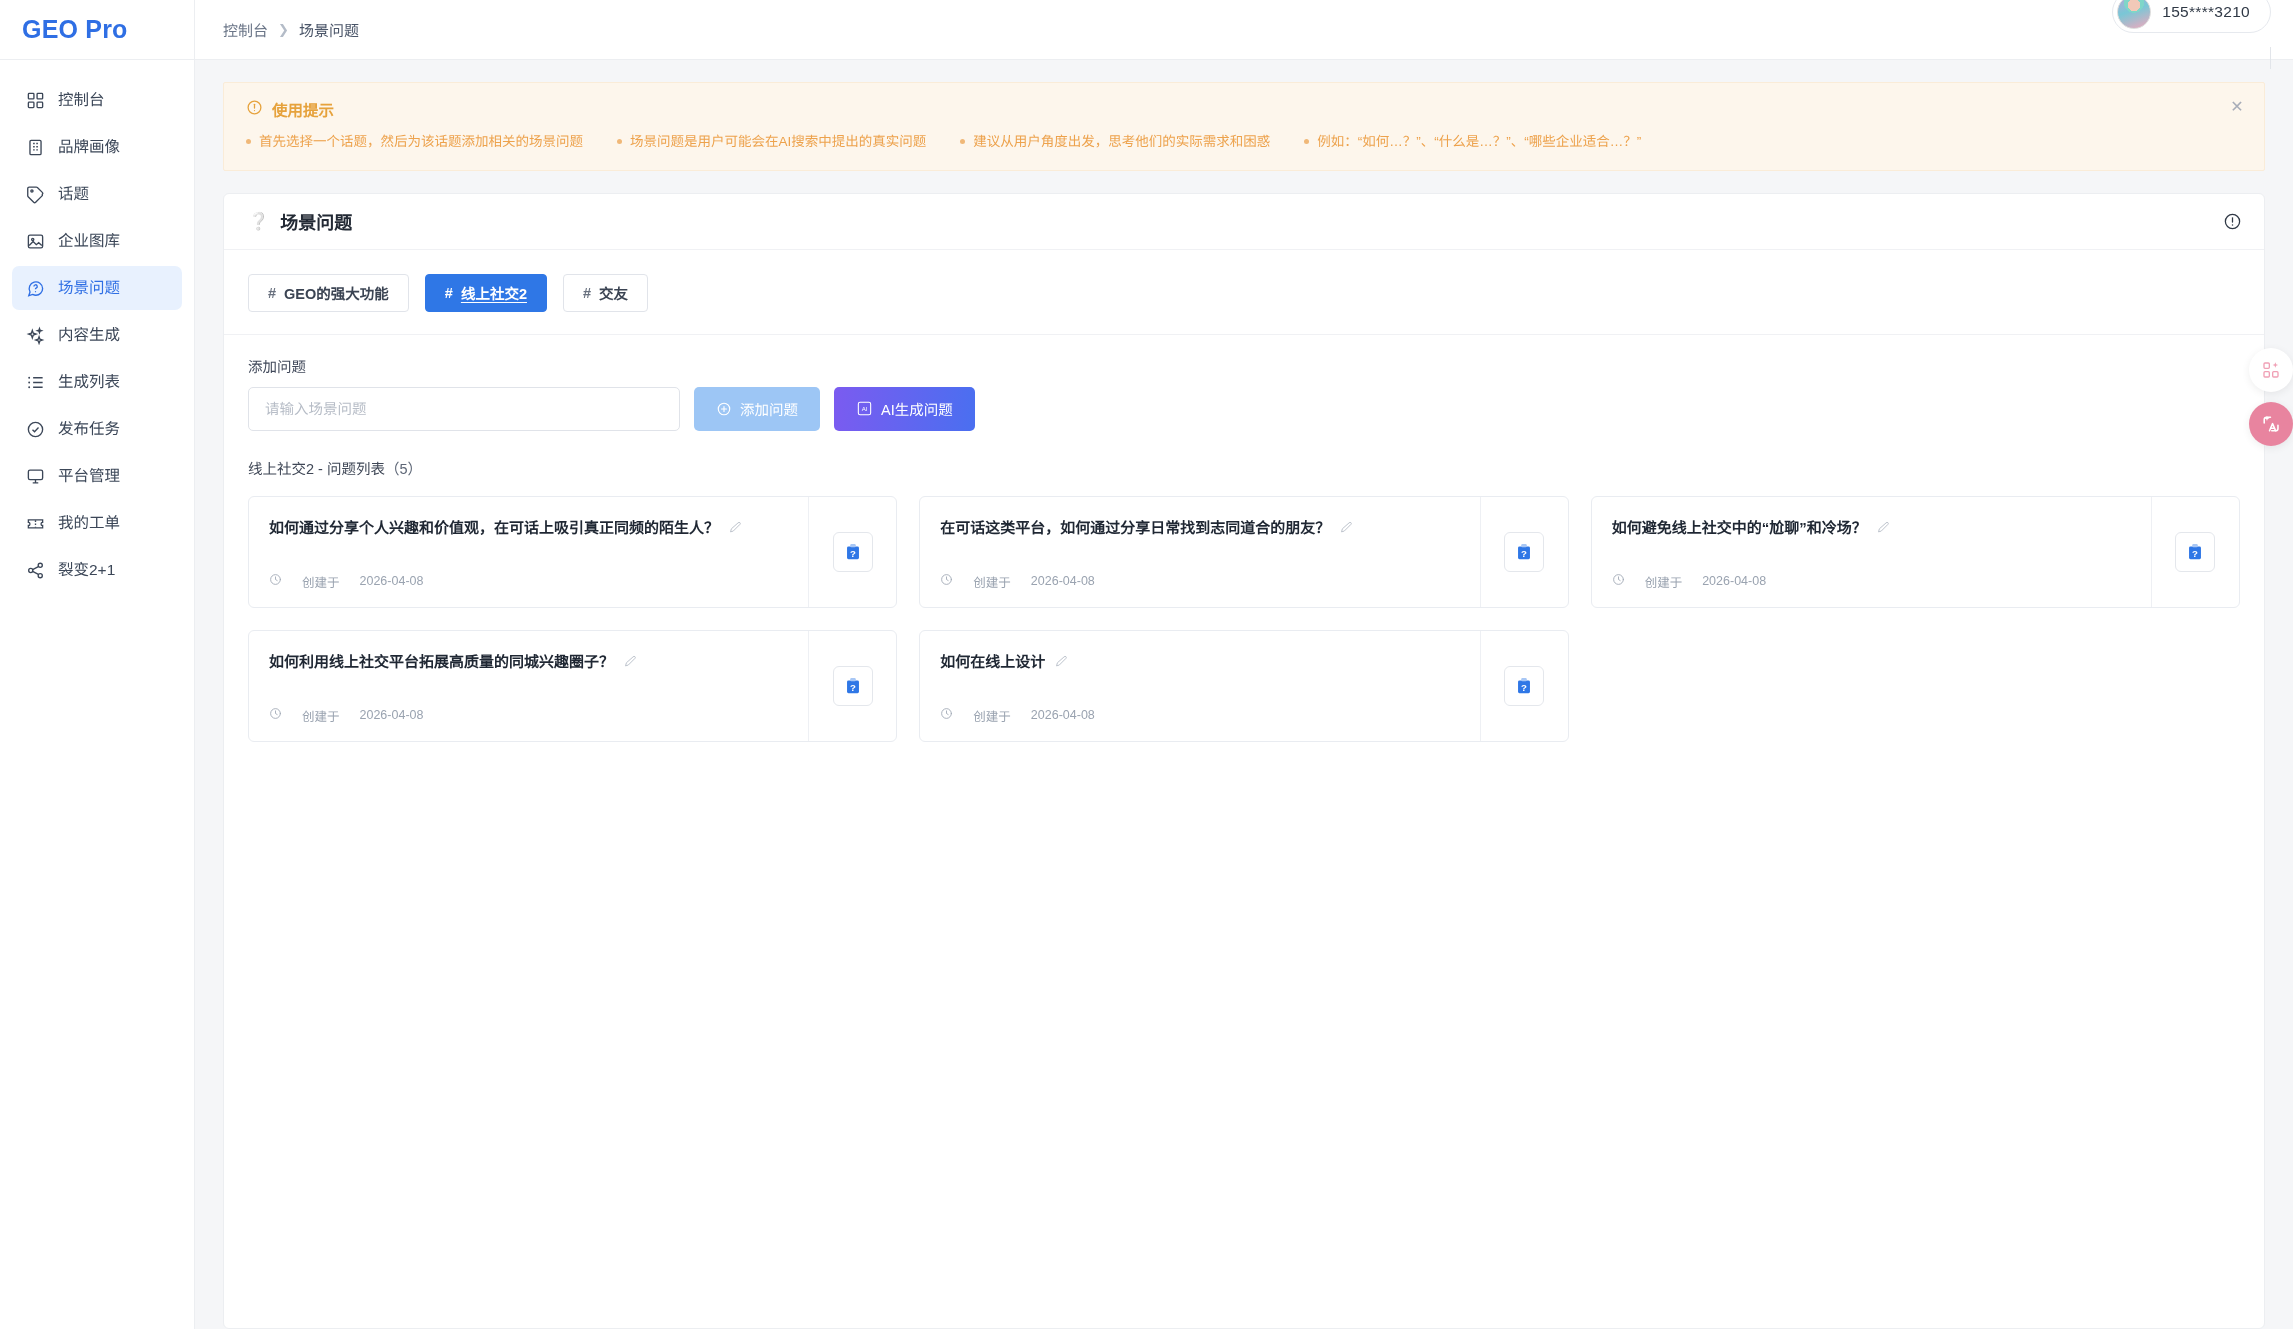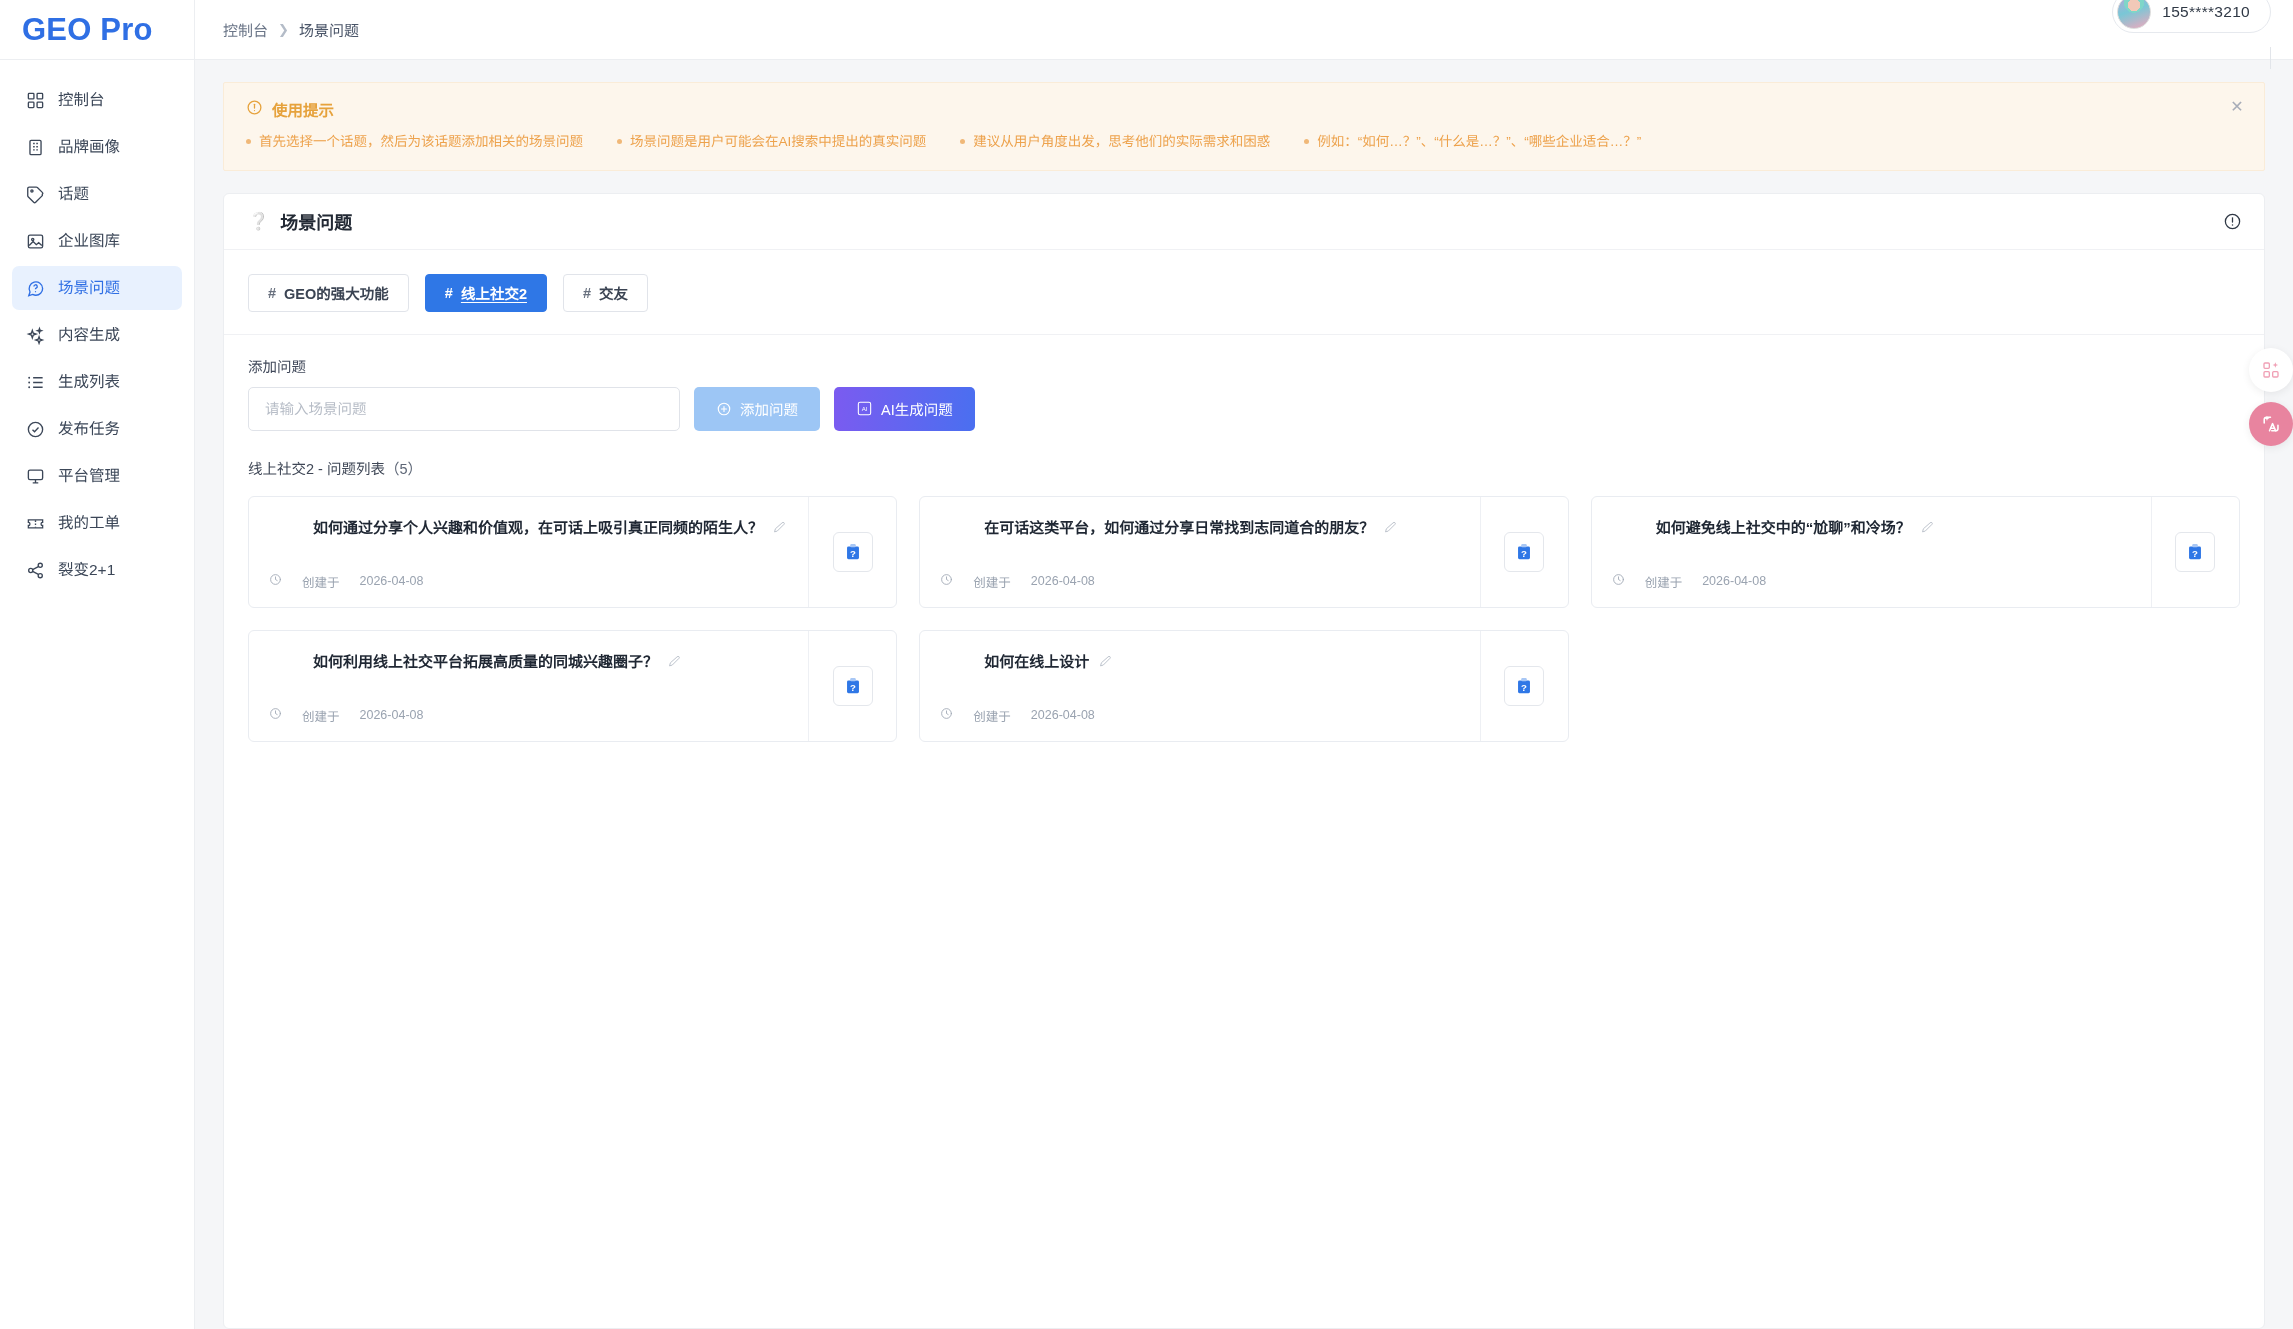--- a/index.html
+++ b/index.html
@@ -20,21 +20,21 @@
     border-right: 1px solid #eceef1;
     display: flex; flex-direction: column;
   }
   .brand {
     height: 60px; flex: 0 0 60px;
     display: flex; align-items: center;
     padding-left: 22px;
     border-bottom: 1px solid #eceef1;
   }
   .brand-text {
-    font-size: 31px; font-weight: 700; color: #2f6fe4;
+    font-size: 25px; font-weight: 700; color: #2f6fe4;
     letter-spacing: .2px;
   }
   .nav { padding: 18px 12px 0 12px; display: flex; flex-direction: column; gap: 3px; }
   .nav-item {
     display: flex; align-items: center; gap: 13px;
     height: 44px; padding: 0 14px;
     border-radius: 7px;
     color: #3c4758; font-size: 15.5px;
     cursor: pointer; user-select: none;
   }
@@ -184,21 +184,21 @@
     display: flex; align-items: stretch;
     background: #fff; border: 1px solid #e9ecf1; border-radius: 6px;
     min-height: 112px; overflow: hidden;
   }
   .qcard-body {
     flex: 1 1 auto; padding: 20px 18px 16px 20px;
     display: flex; flex-direction: column; min-width: 0;
   }
   .qcard-title-row { display: flex; align-items: flex-start; flex-wrap: wrap; gap: 9px; }
   .qcard-title {
-    font-size: 15px; font-weight: 700; color: #1f2733; line-height: 1.4; margin-left: 44px;
+    font-size: 15px; font-weight: 700; color: #1f2733; line-height: 1.4;
   }
   .edit-icon { cursor: pointer; display: flex; align-items: center; padding-top: 3px; }
   .qcard-foot {
     margin-top: auto; padding-top: 14px;
     display: flex; align-items: center; gap: 20px;
     font-size: 12.5px; color: #9aa3b0;
   }
   .qcard-side {
     flex: 0 0 88px; border-left: 1px solid #eef0f4;
     display: flex; align-items: center; justify-content: center;

